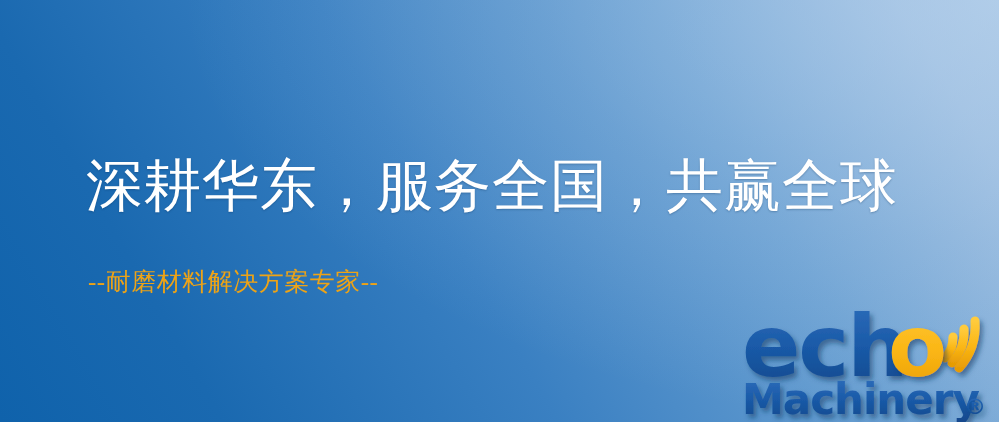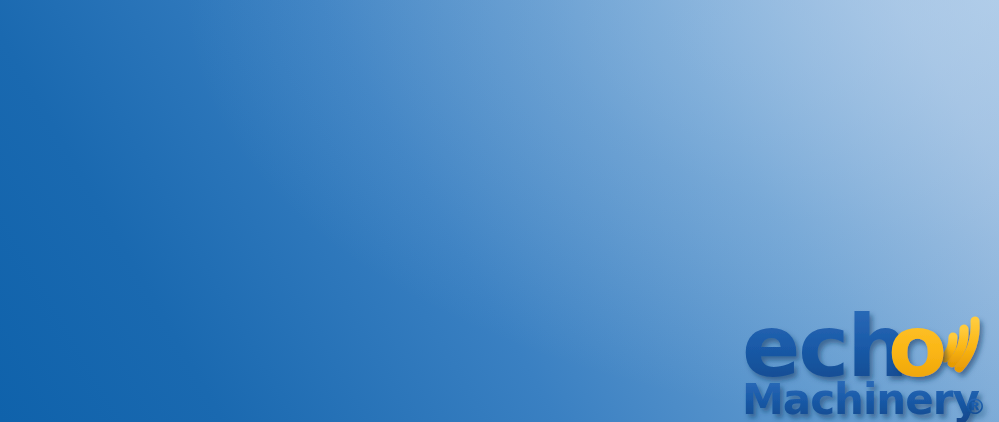--- a/index.html
+++ b/index.html
@@ -76,21 +76,23 @@
   .logo-word {
     font-family: "DejaVu Sans", "Liberation Sans", sans-serif;
     font-weight: bold;
   }
 </style>
 </head>
 <body>
 
 <div id="banner">
 
+  <div class="headline">深耕华东，服务全国，共赢全球</div>
 
+  <div class="subtitle">--耐磨材料解决方案专家--</div>
 
   <div class="logo">
     <svg viewBox="0 0 262 130" xmlns="http://www.w3.org/2000/svg" aria-hidden="true">
       <defs>
         <filter id="dropsh" x="-30%" y="-30%" width="180%" height="180%">
           <feDropShadow dx="3" dy="4" stdDeviation="2.6" flood-color="#123a63" flood-opacity="0.55"></feDropShadow>
         </filter>
         <linearGradient id="goldGrad" x1="0" y1="0" x2="0" y2="1">
           <stop offset="0%" stop-color="#ffcb3d"></stop>
           <stop offset="55%" stop-color="#fbb614"></stop>

